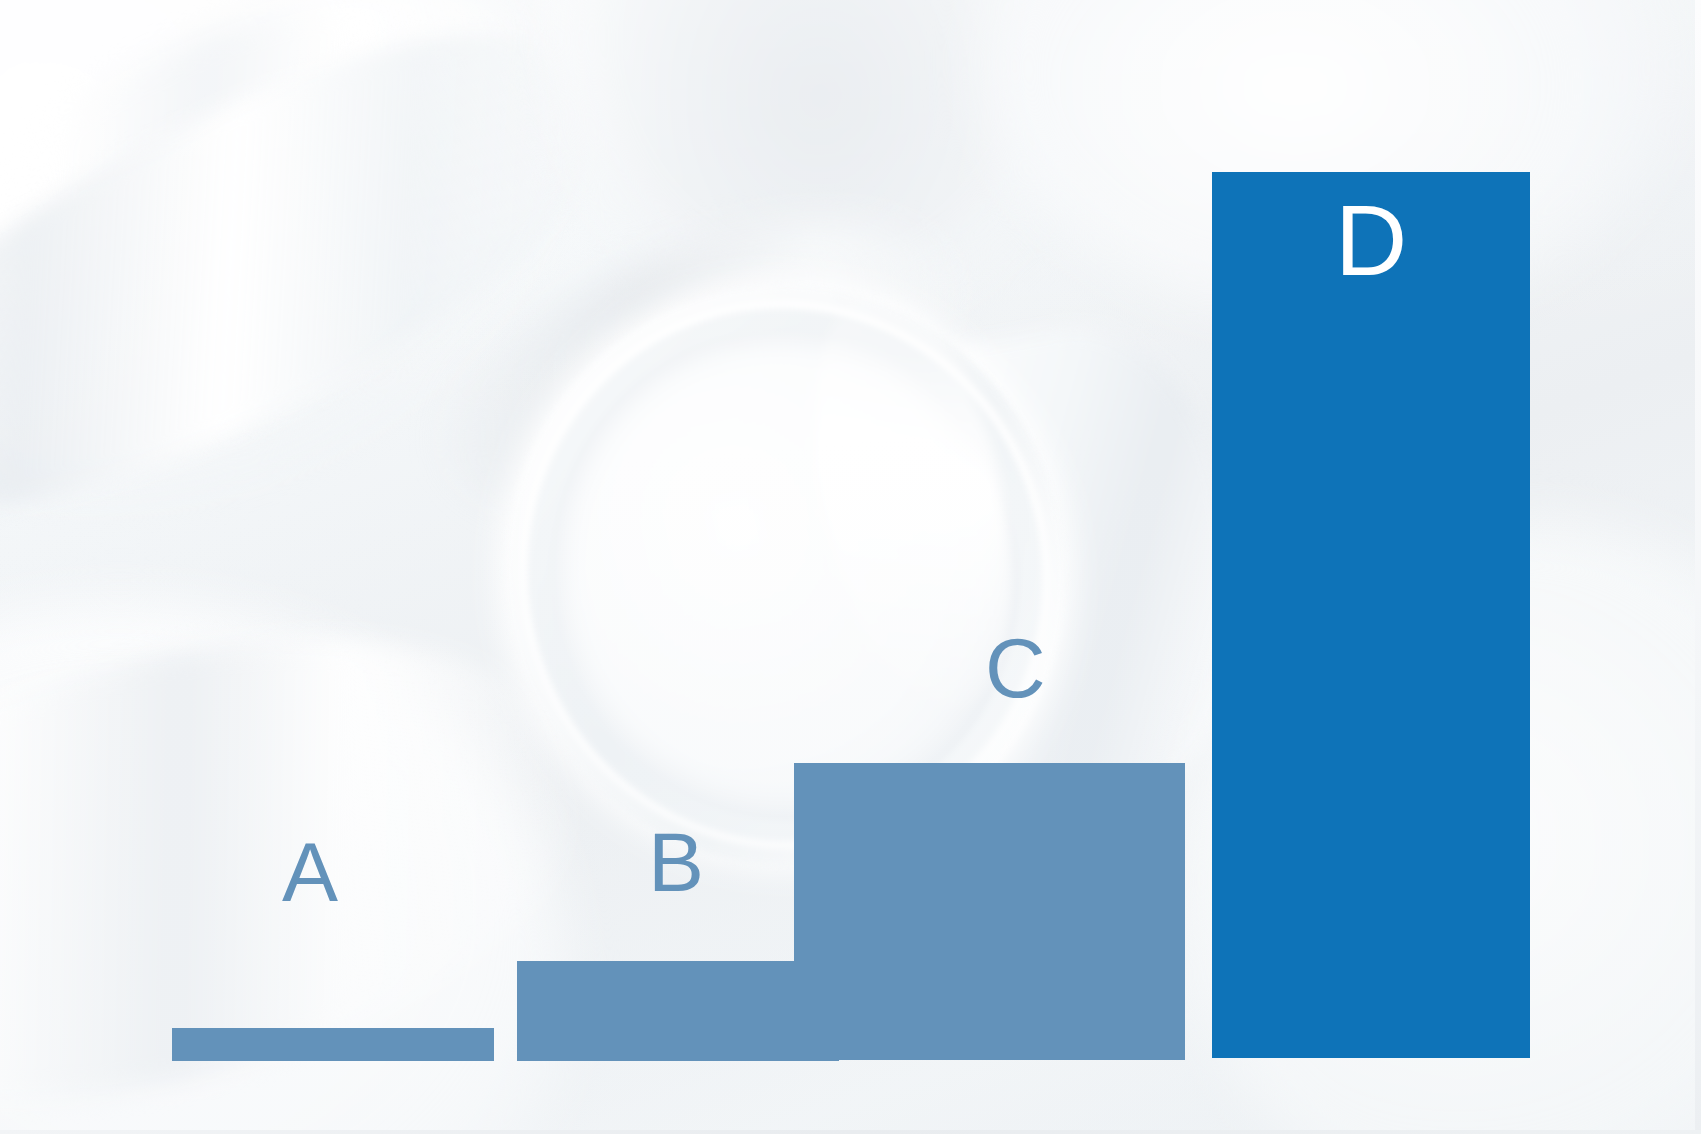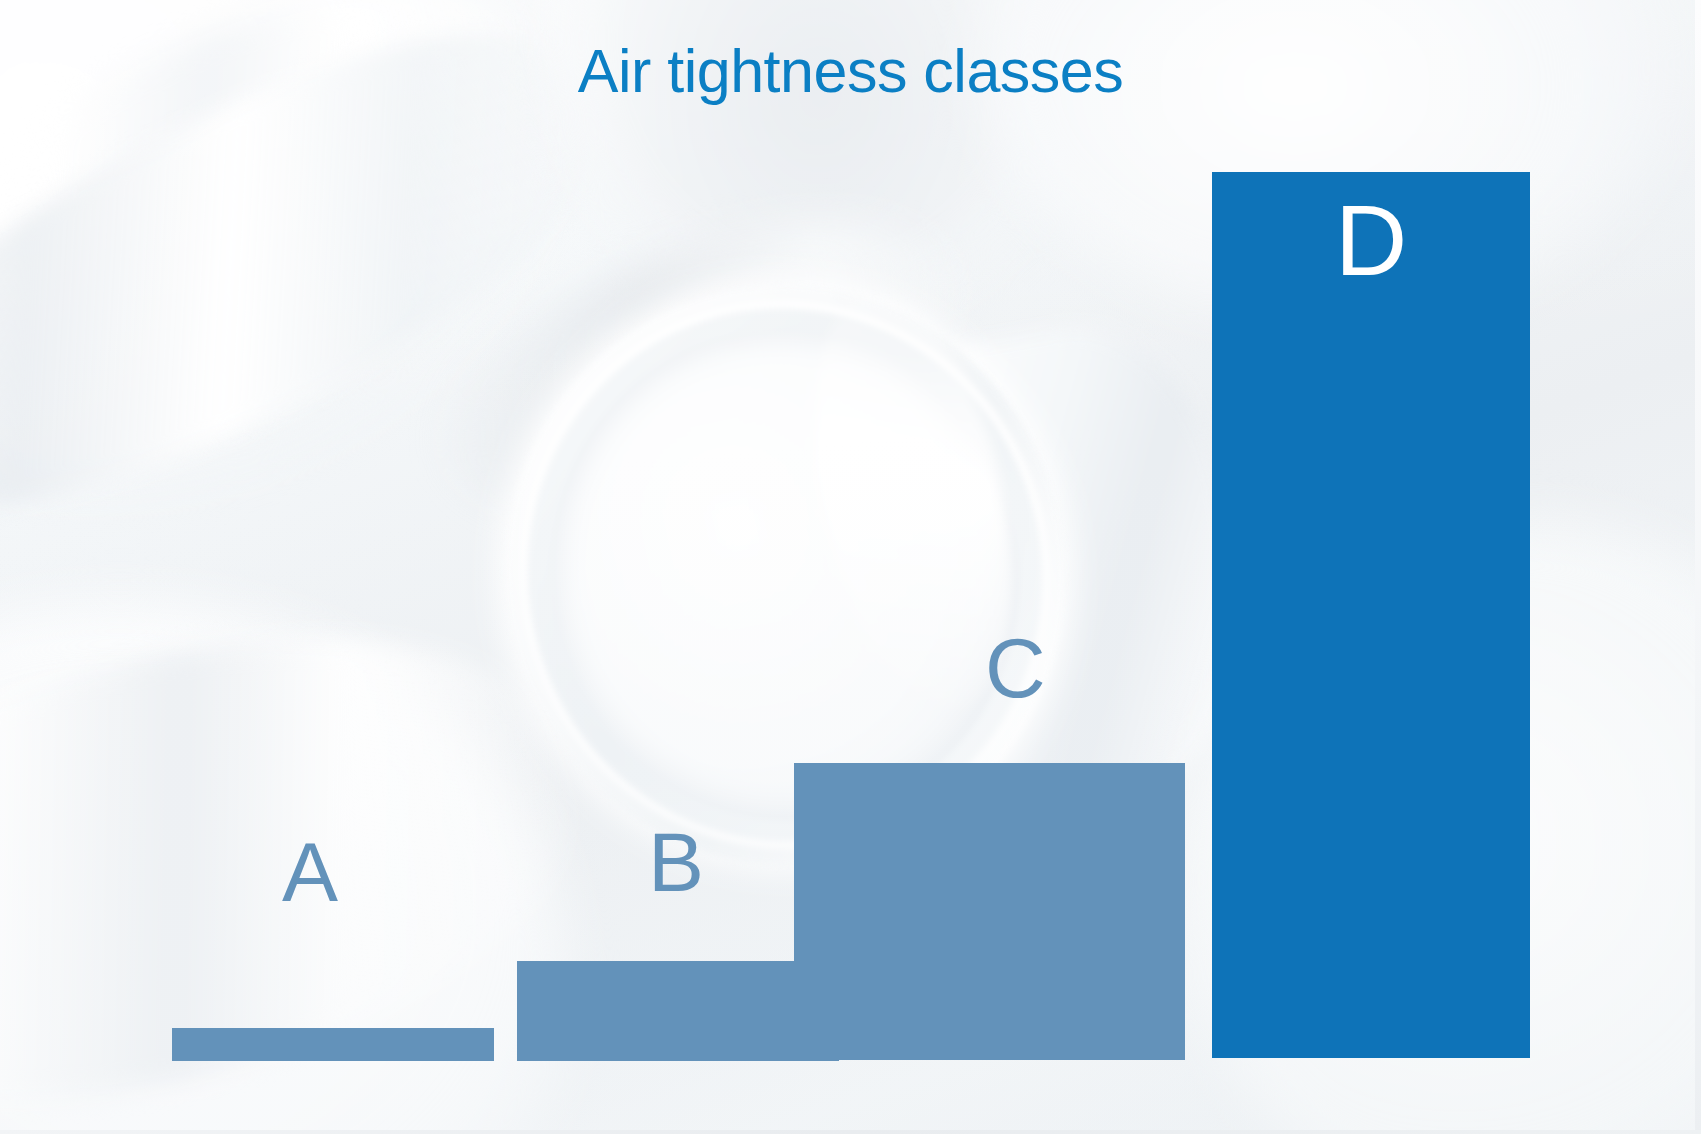--- a/index.html
+++ b/index.html
@@ -214,21 +214,20 @@
       <div class="hilite"></div>
     </div>
     <div class="blob b4"></div>
     <div class="blob b4b"></div>
     <div class="blob b5"></div>
     <div class="bg-tint"></div>
     <div class="right-edge"></div>
     <div class="bottom-edge"></div>
   </div>
 
-  <div class="chart-title">Air tightness classes</div>
 
   <div class="plot">
 
     <div class="bar" style="left:172px; top:1028px; width:322px; height:33px; background:#6392ba;"></div>
     <div class="bar-label" style="left:282px; top:830px; color:#6392ba;">A</div>
 
     <div class="bar" style="left:517px; top:961px; width:322px; height:100px; background:#6392ba;"></div>
     <div class="bar-label" style="left:648px; top:820px; color:#6392ba;">B</div>
 
     <div class="bar" style="left:794px; top:763px; width:391px; height:297px; background:#6392ba;"></div>

